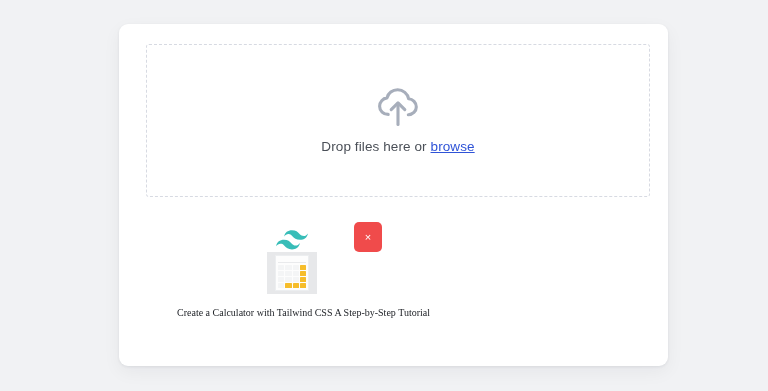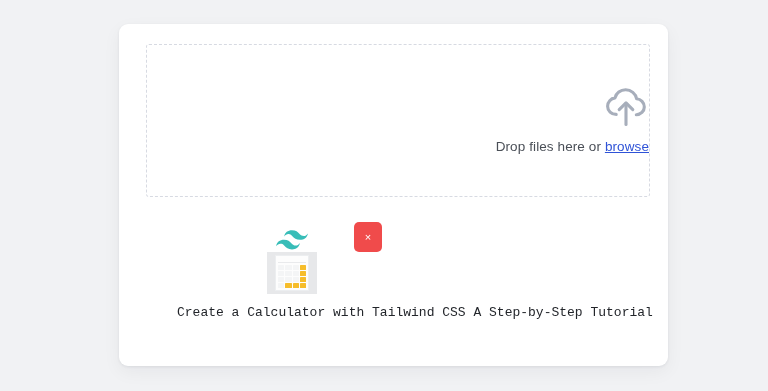--- a/index.html
+++ b/index.html
@@ -37,21 +37,21 @@
   .dropzone {
     position: absolute;
     left: 27px;
     top: 20px;
     width: 502px;
     height: 151px;
     border: 1.4px dashed #d7dae2;
     border-radius: 3px;
     display: flex;
     flex-direction: column;
-    align-items: flex-end;
+    align-items: center;
     justify-content: center;
   }
 
   .cloud-icon {
     width: 46px;
     height: 40px;
     display: block;
     margin-bottom: 12px;
   }
 
@@ -110,22 +110,22 @@
     justify-content: flex-start;
   }
 
   .tw-logo {
     width: 32px;
     height: 20px;
     display: block;
   }
 
   .thumb-caption {
-    font-family: Liberation Mono, monospace;
-    font-size: 13px;
+    font-family: Liberation Serif, serif;
+    font-size: 10px;
     color: #22252a;
     line-height: 10px;
     white-space: nowrap;
   }
 
   
   .calc-shot {
     width: 50px;
     height: 42px;
     background: #e7e8ea;

